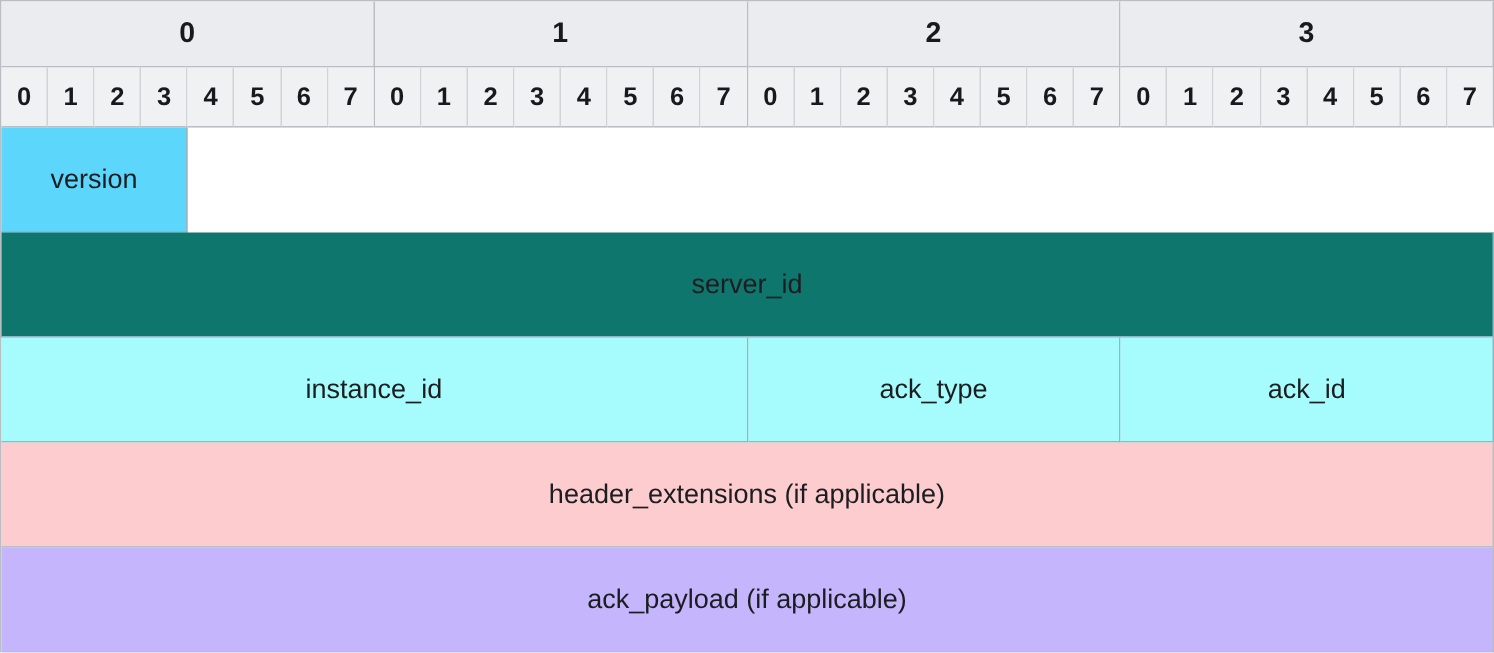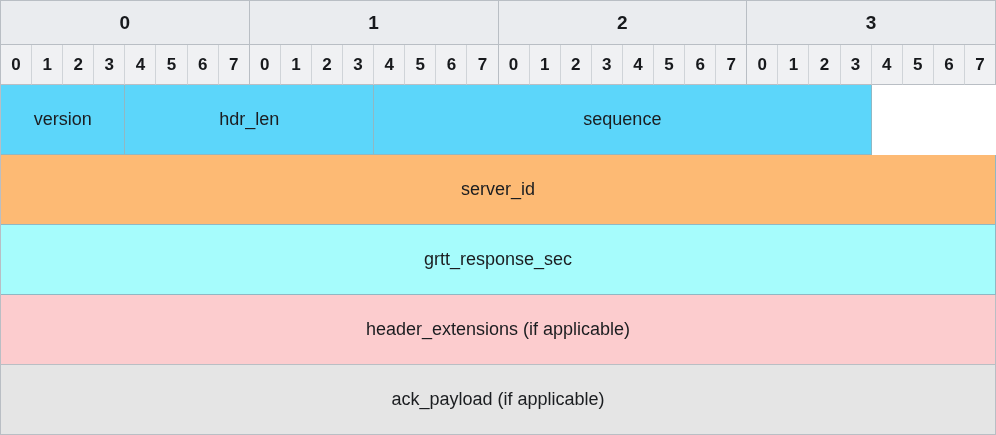--- a/index.html
+++ b/index.html
@@ -159,30 +159,30 @@
         <div class="bit-cell">4</div>
         <div class="bit-cell">5</div>
         <div class="bit-cell">6</div>
         <div class="bit-cell">7</div>
       </div>
     </div>
 
   <div id="field-rows-container" style="display:flex;flex-direction:column;flex:1 1 auto;min-height:0;">
       <div class="row field-row">
         <div class="field-cell" style="flex: 0 0 12.5%; background: rgb(92, 214, 250);">version</div>
-        <div class="field-cell" style="flex: 0 0 25%; background: rgb(92, 214, 250);">hdr_len</div>
-        <div class="field-cell" style="flex: 0 0 50%; background: rgb(92, 214, 250);">sequence</div>
       </div>
       <div class="row field-row">
-        <div class="field-cell" style="flex: 0 0 100%; background: #fdba74;">server_id</div>
+        <div class="field-cell" style="flex: 0 0 100%; background: #0f766e;">server_id</div>
       </div>
       <div class="row field-row">
-        <div class="field-cell" style="flex: 0 0 100%; background: rgb(166, 252, 252);">grtt_response_sec</div>
+        <div class="field-cell" style="flex: 0 0 50%; background: rgb(166, 252, 252);">instance_id</div>
+        <div class="field-cell" style="flex: 0 0 25%; background: rgb(166, 252, 252);">ack_type</div>
+        <div class="field-cell" style="flex: 0 0 25%; background: rgb(166, 252, 252);">ack_id</div>
       </div>
       <div class="row field-row">
         <div class="field-cell neutral-border" style="flex: 0 0 100%; background: rgb(252, 204, 206);">header_extensions (if applicable)</div>
       </div>
       <div class="row field-row">
-        <div class="field-cell neutral-border" style="flex: 0 0 100%; background: #e5e5e5;">ack_payload (if applicable)</div>
+        <div class="field-cell neutral-border" style="flex: 0 0 100%; background: #c4b5fd;">ack_payload (if applicable)</div>
       </div>
     </div>
 
 </div>
 
 </body></html>

